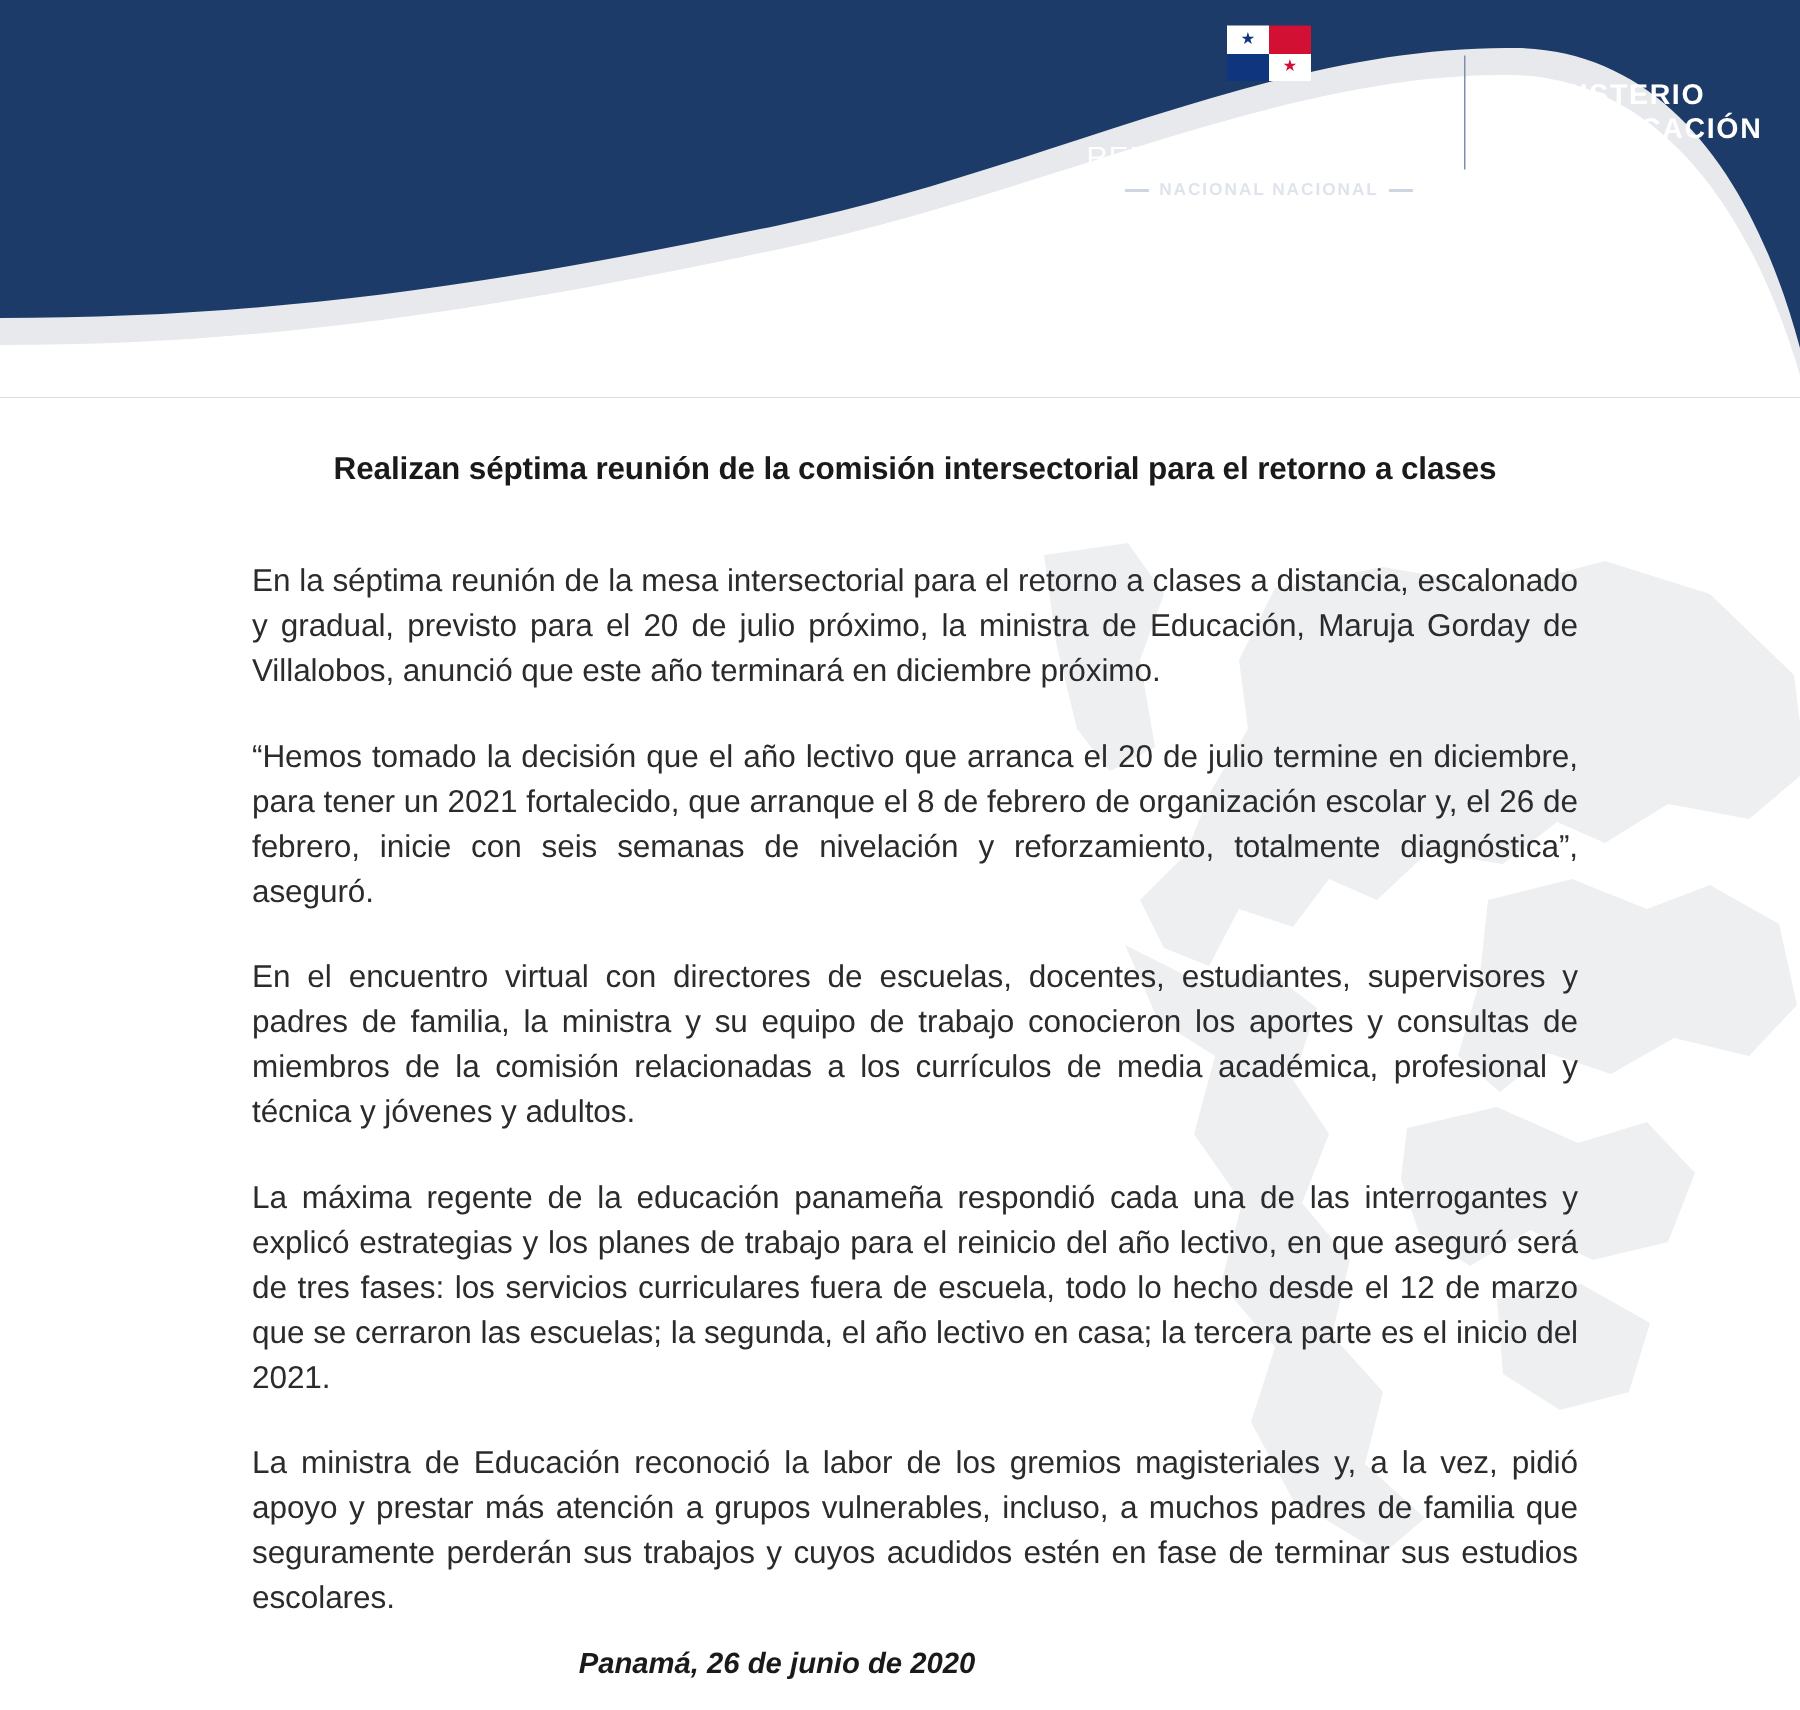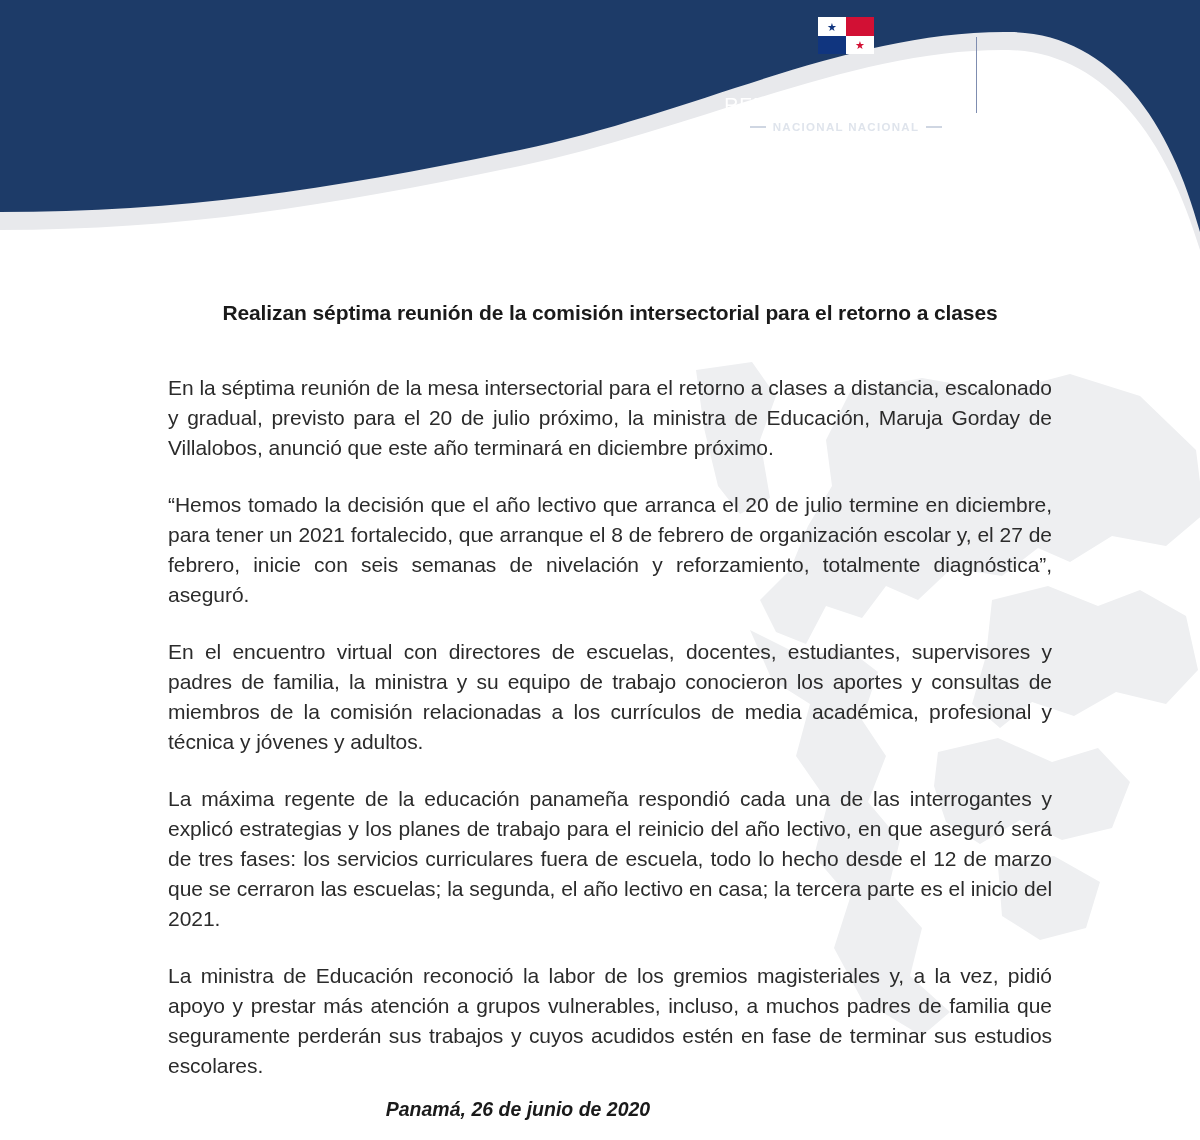--- a/index.html
+++ b/index.html
@@ -242,27 +242,31 @@
       <div class="rep-title">REPÚBLICA DE PANAMÁ</div>
       <div class="gov-line">
         <span class="gov-dash"></span>
         <span class="gov-title">NACIONAL NACIONAL</span>
         <span class="gov-dash"></span>
       </div>
     </div>
 
     <div class="lockup-divider"></div>
 
+    <div class="ministry-block">
+      <div>MINISTERIO</div>
+      <div>DE EDUCACIÓN</div>
+    </div>
   </div>
 
   <div class="doc-body">
     <h1 class="doc-title">Realizan séptima reunión de la comisión intersectorial para el retorno a clases</h1>
 
     <p class="doc-para">En la séptima reunión de la mesa intersectorial para el retorno a clases a distancia, escalonado y gradual, previsto para el 20 de julio próximo, la ministra de Educación, Maruja Gorday de Villalobos, anunció que este año terminará en diciembre próximo.</p>
-    <p class="doc-para">“Hemos tomado la decisión que el año lectivo que arranca el 20 de julio termine en diciembre, para tener un 2021 fortalecido, que arranque el 8 de febrero de organización escolar y, el 27 de febrero, inicie con seis semanas de nivelación y reforzamiento, totalmente diagnóstica”, aseguró.</p>
+    <p class="doc-para">“Hemos tomado la decisión que el año lectivo que arranca el 20 de julio termine en diciembre, para tener un 2021 fortalecido, que arranque el 8 de febrero de organización escolar y, el 26 de febrero, inicie con seis semanas de nivelación y reforzamiento, totalmente diagnóstica”, aseguró.</p>
     <p class="doc-para">En el encuentro virtual con directores de escuelas, docentes, estudiantes, supervisores y padres de familia, la ministra y su equipo de trabajo conocieron los aportes y consultas de miembros de la comisión relacionadas a los currículos de media académica, profesional y técnica y jóvenes y adultos.</p>
     <p class="doc-para">La máxima regente de la educación panameña respondió cada una de las interrogantes y explicó estrategias y los planes de trabajo para el reinicio del año lectivo, en que aseguró será de tres fases: los servicios curriculares fuera de escuela, todo lo hecho desde el 12 de marzo que se cerraron las escuelas; la segunda, el año lectivo en casa; la tercera parte es el inicio del 2021.</p>
     <p class="doc-para">La ministra de Educación reconoció la labor de los gremios magisteriales y, a la vez, pidió apoyo y prestar más atención a grupos vulnerables, incluso, a muchos padres de familia que seguramente perderán sus trabajos y cuyos acudidos estén en fase de terminar sus estudios escolares.</p>
   </div>
 
   <div class="doc-footer">Panamá, 26 de junio de 2020</div>
 
 </div>
 
 </body></html>

